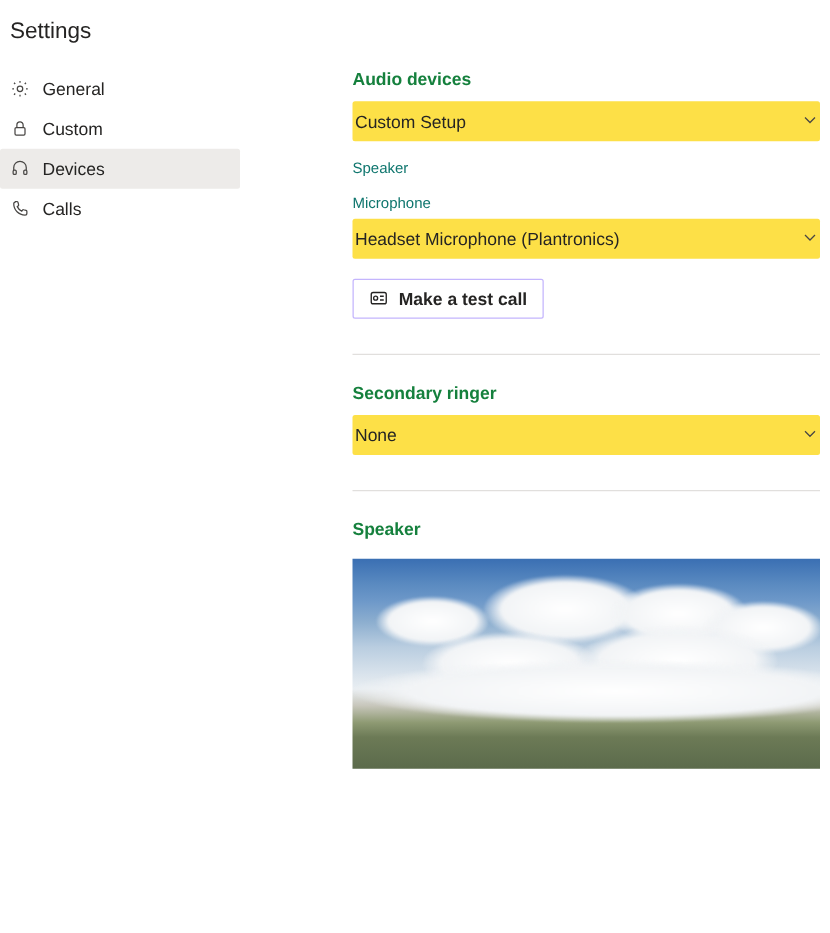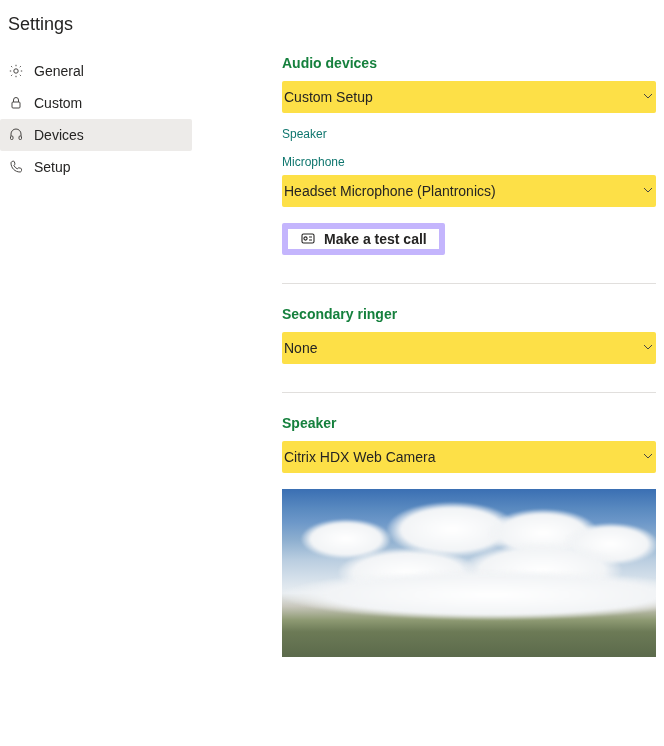--- a/index.html
+++ b/index.html
@@ -84,21 +84,21 @@
     color: #252423;
     cursor: pointer;
     border-radius: 2px;
   }
   .dropdown .chev {
     color: #484644;
   }
   .test-call-btn {
     margin-top: 16px;
     background: #fff;
-    border: 6px solid #c4b5fd;
+    border: 1px solid #c4b5fd;
     border-radius: 2px;
     height: 32px;
     padding: 0 12px;
     display: inline-flex;
     align-items: center;
     font-size: 14px;
     font-weight: 600;
     color: #252423;
     cursor: pointer;
   }
@@ -169,21 +169,21 @@
         <span>Devices</span>
       </div>
 
 
       <div class="sidebar-item">
         <span class="icon">
           <svg viewBox="0 0 16 16" fill="none" stroke="currentColor" stroke-width="1">
               <path d="M4.5 2.5c-.8 0-1.5.7-1.5 1.5 0 5 4 9 9 9 .8 0 1.5-.7 1.5-1.5v-1.3c0-.4-.3-.8-.7-.9l-1.9-.5c-.3-.1-.7 0-.9.3l-.6.8a7.2 7.2 0 0 1-3.6-3.6l.8-.6c.3-.2.4-.6.3-.9l-.5-1.9a.95.95 0 0 0-.9-.7H4.5z"></path>
             </svg>
         </span>
-        <span>Setup</span>
+        <span>Calls</span>
       </div>
 
     </div>
 
     <div class="main">
 
       <div class="section-title">Audio devices</div>
       <div class="dropdown">
         <span>Custom Setup</span>
         <span class="chev">
@@ -224,28 +224,20 @@
         <span class="chev">
           <svg width="12" height="12" viewBox="0 0 12 12" fill="none" stroke="currentColor" stroke-width="1">
               <path d="M2 4l4 4 4-4"></path>
             </svg>
         </span>
       </div>
 
       <hr class="divider">
 
       <div class="section-title">Speaker</div>
-      <div class="dropdown">
-        <span>Citrix HDX Web Camera</span>
-        <span class="chev">
-          <svg width="12" height="12" viewBox="0 0 12 12" fill="none" stroke="currentColor" stroke-width="1">
-              <path d="M2 4l4 4 4-4"></path>
-            </svg>
-        </span>
-      </div>
 
       <div class="camera-preview">
         <div class="cloud" style="left:5%; top:18%; width:90px; height:40px;"></div>
         <div class="cloud" style="left:28%; top:8%; width:130px; height:55px;"></div>
         <div class="cloud" style="left:55%; top:12%; width:110px; height:48px;"></div>
         <div class="cloud" style="left:75%; top:20%; width:95px; height:42px;"></div>
         <div class="cloud" style="left:15%; top:35%; width:140px; height:50px;"></div>
         <div class="cloud" style="left:48%; top:32%; width:160px; height:55px;"></div>
         <div class="cloud" style="left:0%; top:48%; width:420px; height:50px;"></div>
       </div>

